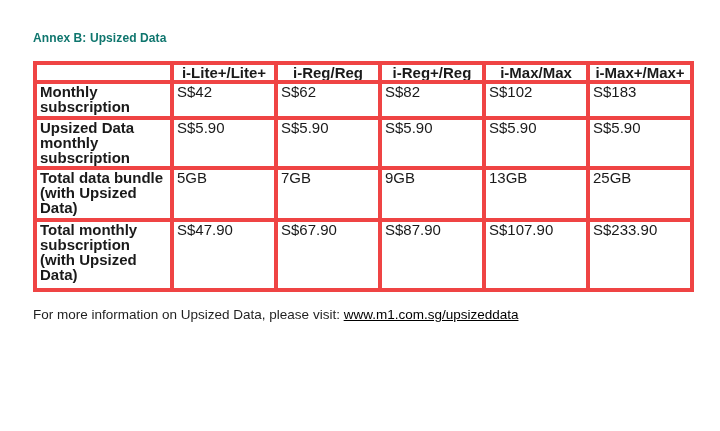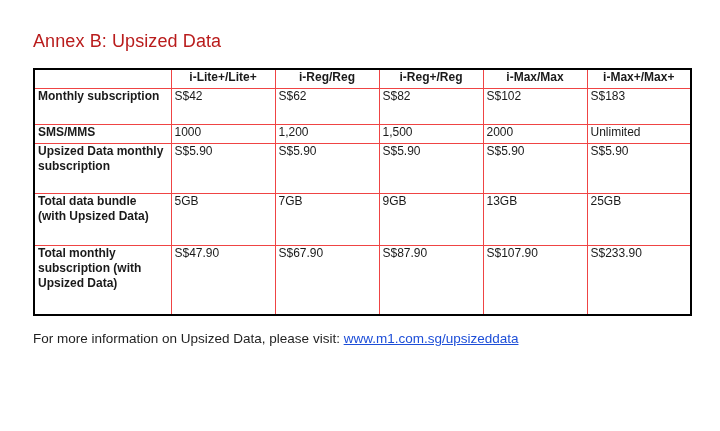--- a/index.html
+++ b/index.html
@@ -5,35 +5,35 @@
   * { margin: 0; padding: 0; box-sizing: border-box; }
   html, body {
     width: 720px; height: 431px;
     background: #ffffff;
     font-family: "Liberation Sans", "DejaVu Sans", sans-serif;
     color: #1a1a1a;
     overflow: hidden;
   }
   .page { padding: 31px 30px 0 33px; }
   .title {
-    font-size: 18px;
-    font-weight: normal;
-    color: #b91c1c;
+    font-size: 12px;
+    font-weight: bold;
+    color: #0f766e;
     letter-spacing: 0.1px;
   }
   table.plans {
     margin-top: 16px;
     width: 657px;
     border-collapse: collapse;
     table-layout: fixed;
     border: 2px solid #000;
   }
   table.plans th, table.plans td {
-    border: 1px solid #ef4444;
-    font-size: 12px;
+    border: 4px solid #ef4444;
+    font-size: 15px;
     line-height: 15px;
     vertical-align: top;
     padding: 0 3px;
     overflow: hidden;
   }
   table.plans th.ch {
     font-weight: bold;
     text-align: center;
     white-space: nowrap;
   }
@@ -53,21 +53,21 @@
   tr.h31 { height: 31px; }
   tr.h50 { height: 50px; }
   tr.h52 { height: 52px; }
   tr.h70 { height: 70px; margin-left: 12px; }
   .footer {
     margin-top: 15px;
     font-size: 13.5px;
     color: #1f1f1f;
   }
   .footer a {
-    color: #1d4ed8;
+    color: #000000;
     text-decoration: underline;
     cursor: pointer;
   }
 </style>
 </head>
 <body>
 
 <div class="page">
 
   <div class="title">Annex B: Upsized Data</div>
@@ -94,28 +94,20 @@
       <tr class="h36">
         <td class="lbl">Monthly subscription</td>
         <td class="val">S$42</td>
         <td class="val">S$62</td>
         <td class="val">S$82</td>
         <td class="val">S$102</td>
         <td class="val">S$183</td>
       </tr>
 
 
-      <tr class="h19">
-        <td class="lbl">SMS/MMS</td>
-        <td class="val">1000</td>
-        <td class="val">1,200</td>
-        <td class="val">1,500</td>
-        <td class="val">2000</td>
-        <td class="val">Unlimited</td>
-      </tr>
 
 
 
       <tr class="h50">
         <td class="lbl">Upsized Data monthly subscription</td>
         <td class="val">S$5.90</td>
         <td class="val">S$5.90</td>
         <td class="val">S$5.90</td>
         <td class="val">S$5.90</td>
         <td class="val">S$5.90</td>

